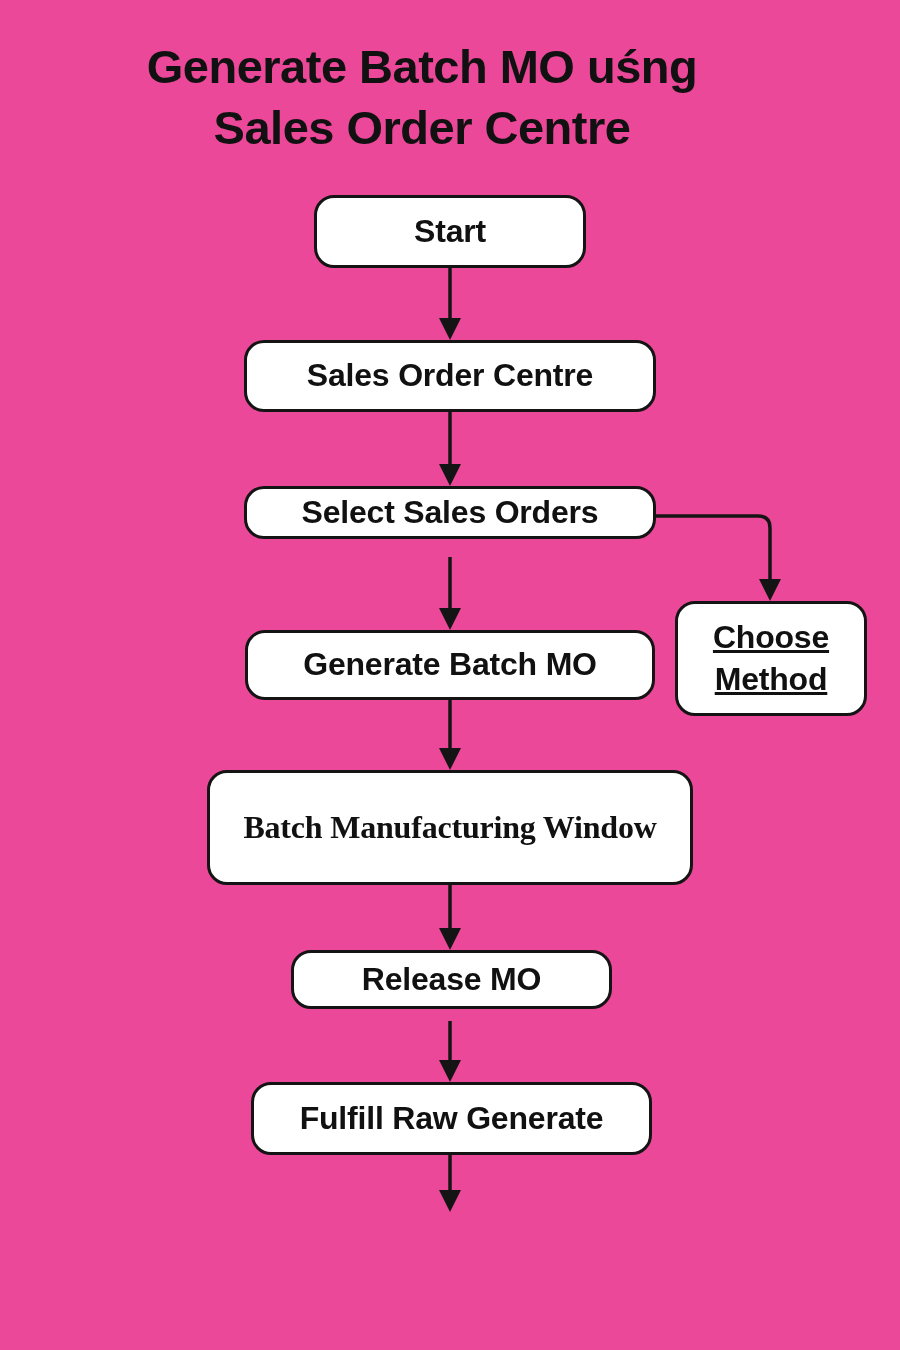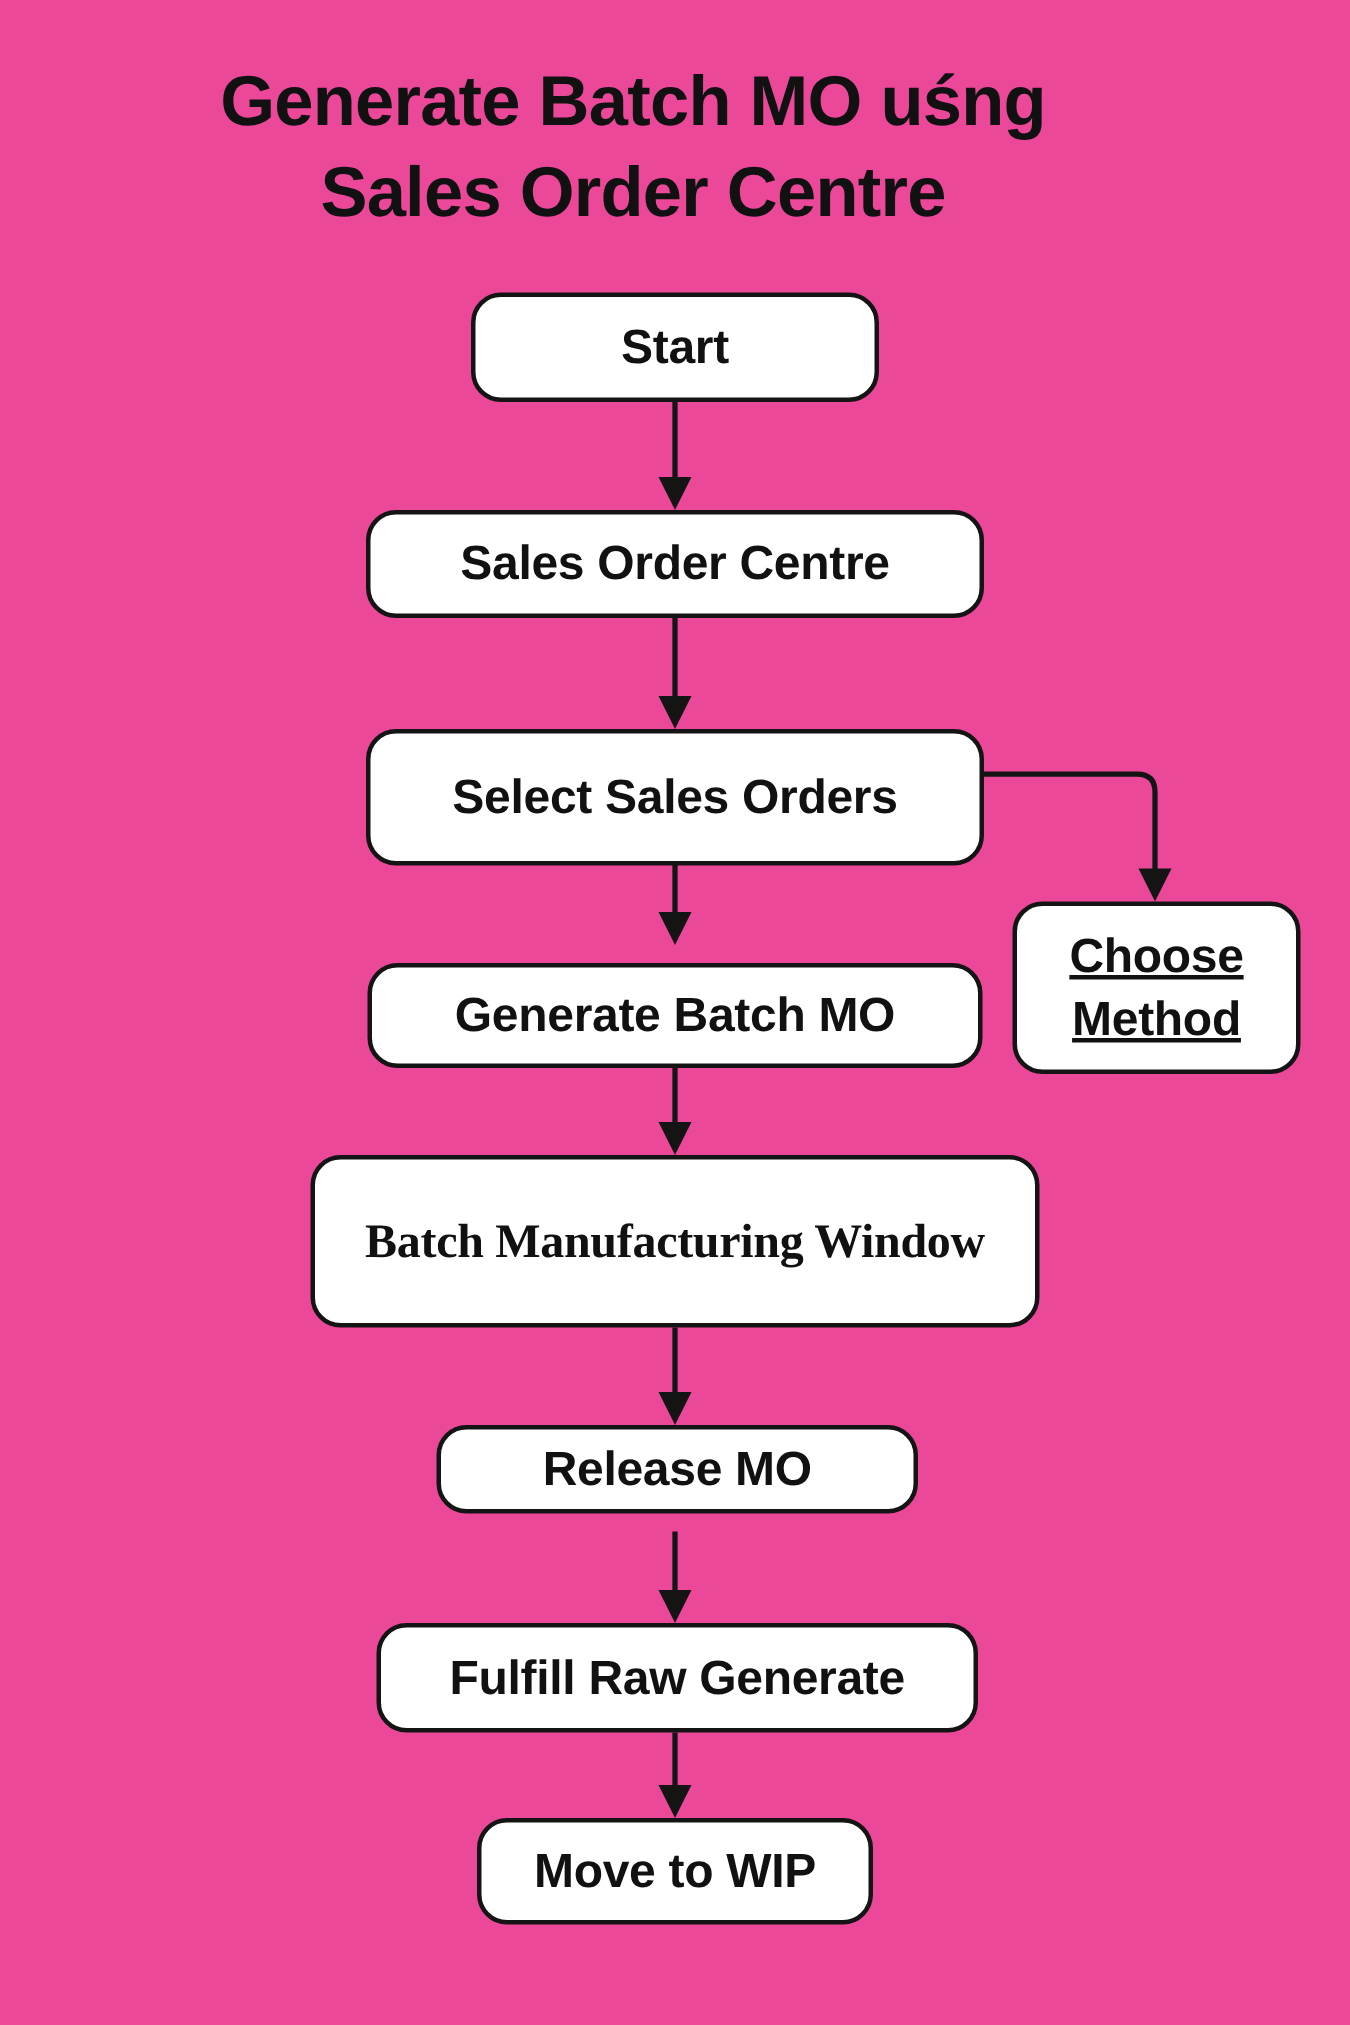--- a/index.html
+++ b/index.html
@@ -43,22 +43,22 @@
     border-radius: 20px;
     font-size: 32px;
     font-weight: 600;
     line-height: 1.3;
     letter-spacing: -0.2px;
     color: #111111;
     padding: 20px 10px;
   }
   .n-start  { left: 314px; top: 195px; width: 272px; height: 73px; }
   .n-soc    { left: 244px; top: 340px; width: 412px; height: 72px; }
-  .n-sso    { left: 244px; top: 486px; width: 412px; height: 91px; }
-  .n-gbm    { left: 245px; top: 630px; width: 410px; height: 70px; margin-top: 12px; }
+  .n-sso    { left: 244px; top: 486px; width: 412px; height: 53px; }
+  .n-gbm    { left: 245px; top: 630px; width: 410px; height: 70px; }
   .n-cm     { left: 675px; top: 601px; width: 192px; height: 115px; text-decoration: underline; }
   .n-bmw    { left: 207px; top: 770px; width: 486px; height: 115px; font-family: Liberation Serif, serif; }
   .n-rmo    { left: 291px; top: 950px; width: 321px; height: 59px; }
   .n-frm    { left: 251px; top: 1082px; width: 401px; height: 73px; }
   .n-mtw    { left: 318px; top: 1212px; width: 264px; height: 71px; }
 </style>
 </head>
 <body>
 
 <div class="canvas">
@@ -130,17 +130,14 @@
   </div>
 
   <div class="node n-rmo">
     <span>Release MO</span>
   </div>
 
   <div class="node n-frm">
     <span>Fulfill Raw Generate</span>
   </div>
 
-  <div class="node n-mtw">
-    <span>Move to WIP</span>
-  </div>
 
 </div>
 
 </body></html>

